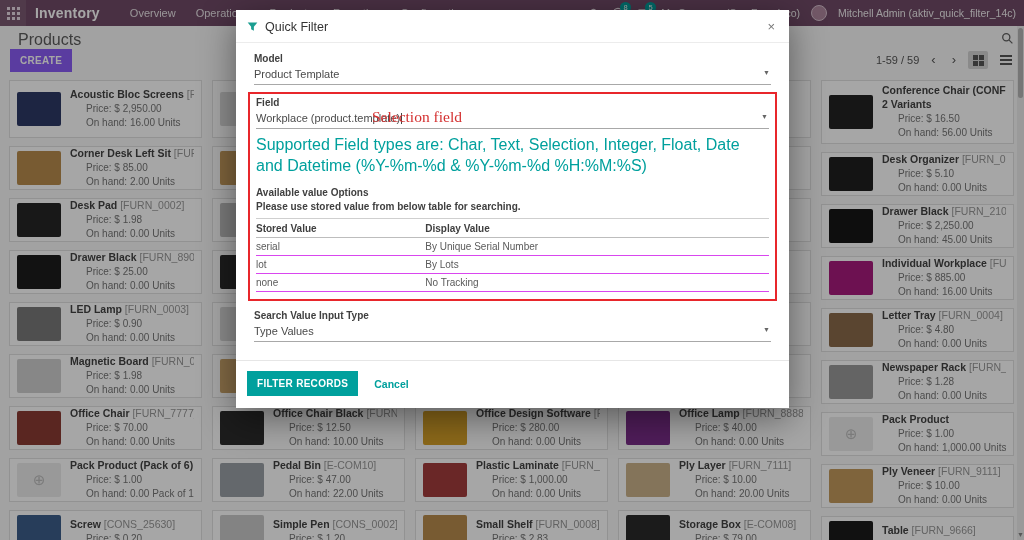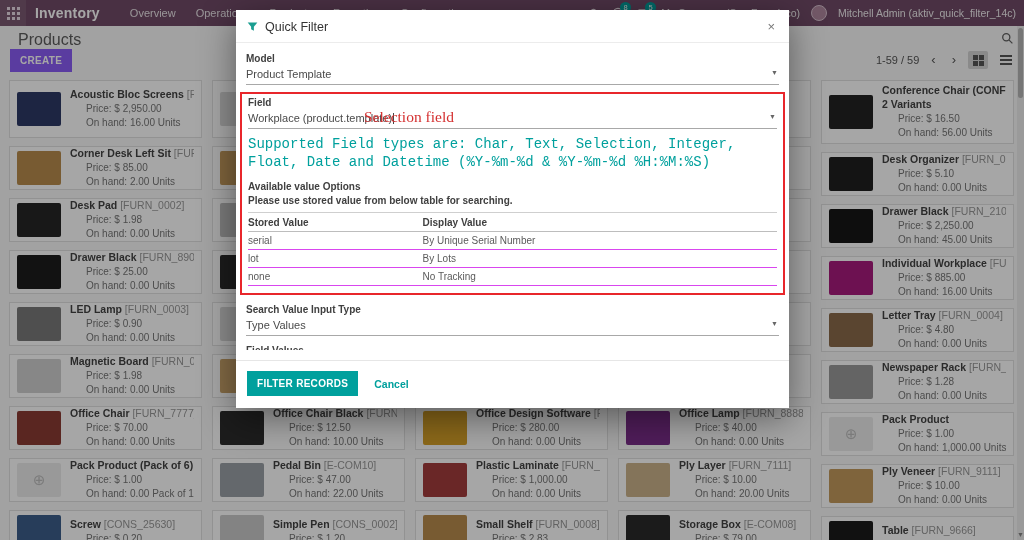--- a/index.html
+++ b/index.html
@@ -56,31 +56,31 @@
   .scrollbar { position:absolute; right:0; top:26px; width:7px; height:514px; background:#ededed; z-index:0; }
   .scroll-thumb { position:absolute; top:2px; left:1px; width:5px; height:70px; background:#b5b5b5; border-radius:3px; cursor:pointer; }
   .scroll-arrow { position:absolute; bottom:2px; left:0; width:7px; text-align:center; font-size:7px; color:#888; }
   
   .backdrop { position:absolute; inset:0; background:rgba(0,0,0,.35); z-index:5; }
   .modal { position:absolute; left:236px; top:10px; width:553px; height:398px; background:#fff; z-index:10;
     box-shadow:0 10px 34px rgba(0,0,0,.45); display:flex; flex-direction:column; }
   .modal-header { display:flex; align-items:center; padding:8px 11px 7px; border-bottom:1px solid #ececec; }
   .m-title { font-size:12.5px; color:#333; margin-left:7px; }
   .m-close { margin-left:auto; color:#777; font-size:13px; line-height:1; cursor:pointer; padding:2px 3px; }
-  .modal-body { flex:1; padding:5px 10px 0; overflow:hidden; }
+  .modal-body { flex:1; padding:5px 18px 0; overflow:hidden; }
   .flabel { font-size:10px; font-weight:bold; color:#404040; margin-bottom:3px; }
   .fvalue { position:relative; font-size:11px; color:#4a4a4a; padding:1px 14px 4px 0;
     border-bottom:1px solid #a8a8a8; cursor:pointer; white-space:nowrap; }
   .caret-down { position:absolute; right:1px; top:2px; font-size:7px; color:#666; }
   .fgroup { margin-top:5px; }
   .red-section { border:2px solid #e8262b; margin:7px -6px 0; padding:3px 6px 7px; position:relative; }
   .annotation { position:absolute; left:122px; top:14px; color:#d43030;
     font-family:"Liberation Serif", serif; font-size:15.5px; z-index:2; }
   .cursor-bar { display:inline-block; width:1px; height:11px; background:#444; vertical-align:-2px; margin-left:1px; }
-  .teal-note { color:#00a09d; font-size:14px; margin-top:6px; line-height:1.3;font-family:Liberation Mono, monospace; }
+  .teal-note { color:#00a09d; font-size:16px; margin-top:6px; line-height:1.3; }
   .opt-title { font-size:10px; font-weight:bold; color:#404040; margin-top:10px; }
   .opt-hint  { font-size:10px; font-weight:bold; color:#404040; margin-top:3px; }
   table.vtable { width:100%; border-collapse:collapse; margin-top:6px; }
   .vtable th { text-align:left; font-size:10px; color:#3f3f3f; padding:4px 0 3px;
     border-top:1px solid #cfcfcf; border-bottom:1px solid #bdbdbd; font-weight:bold; }
   .vtable th:first-child, .vtable td:first-child { width:33%; }
   .vtable td { font-size:10px; color:#5a5a5a; padding:3px 0; border-bottom:1px solid #d946ef; }
   .search-area { position:relative; height:27px; border-bottom:1px solid #9e9e9e; margin-top:3px; cursor:text; }
   .modal-footer { border-top:1px solid #e6e6e6; margin-top:10px; padding:10px 11px 12px;
     display:flex; align-items:center; gap:16px; }

